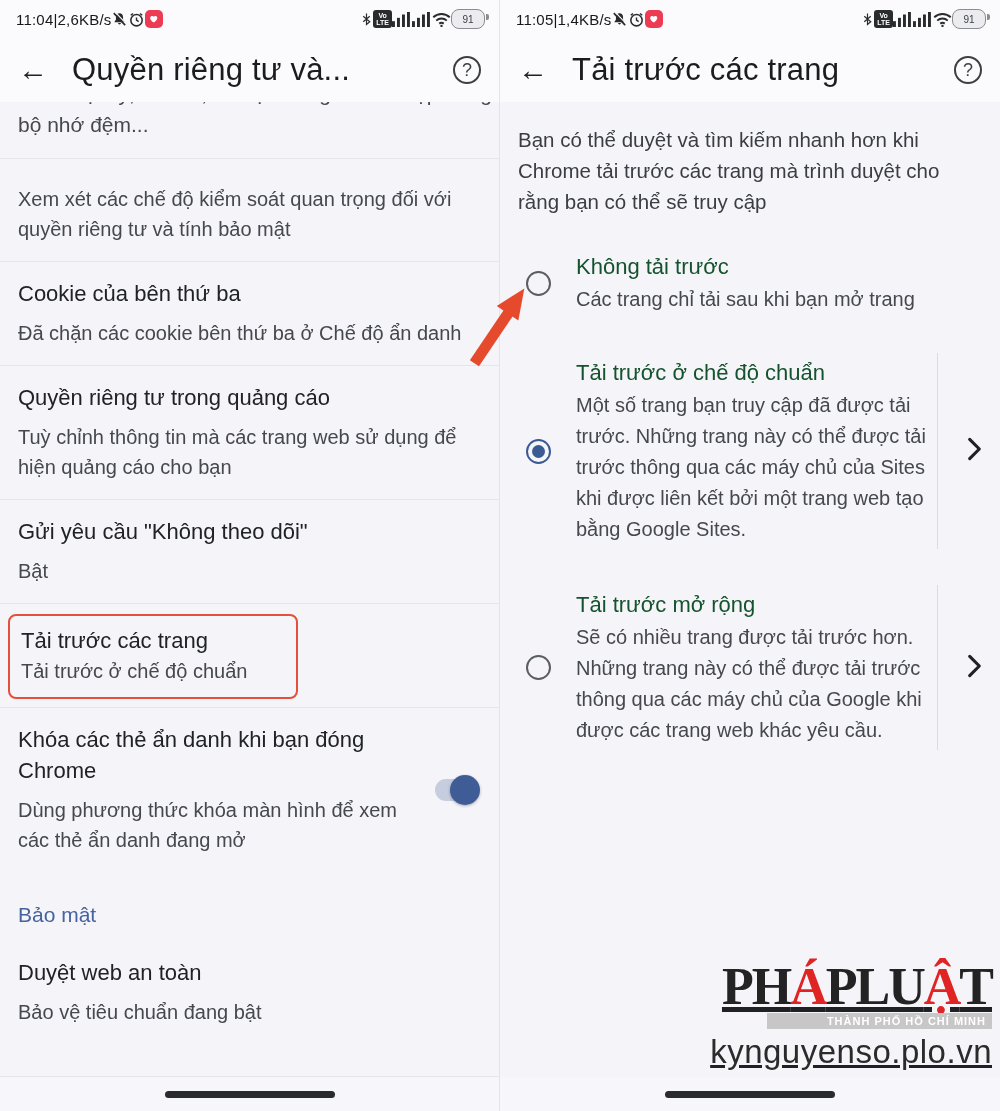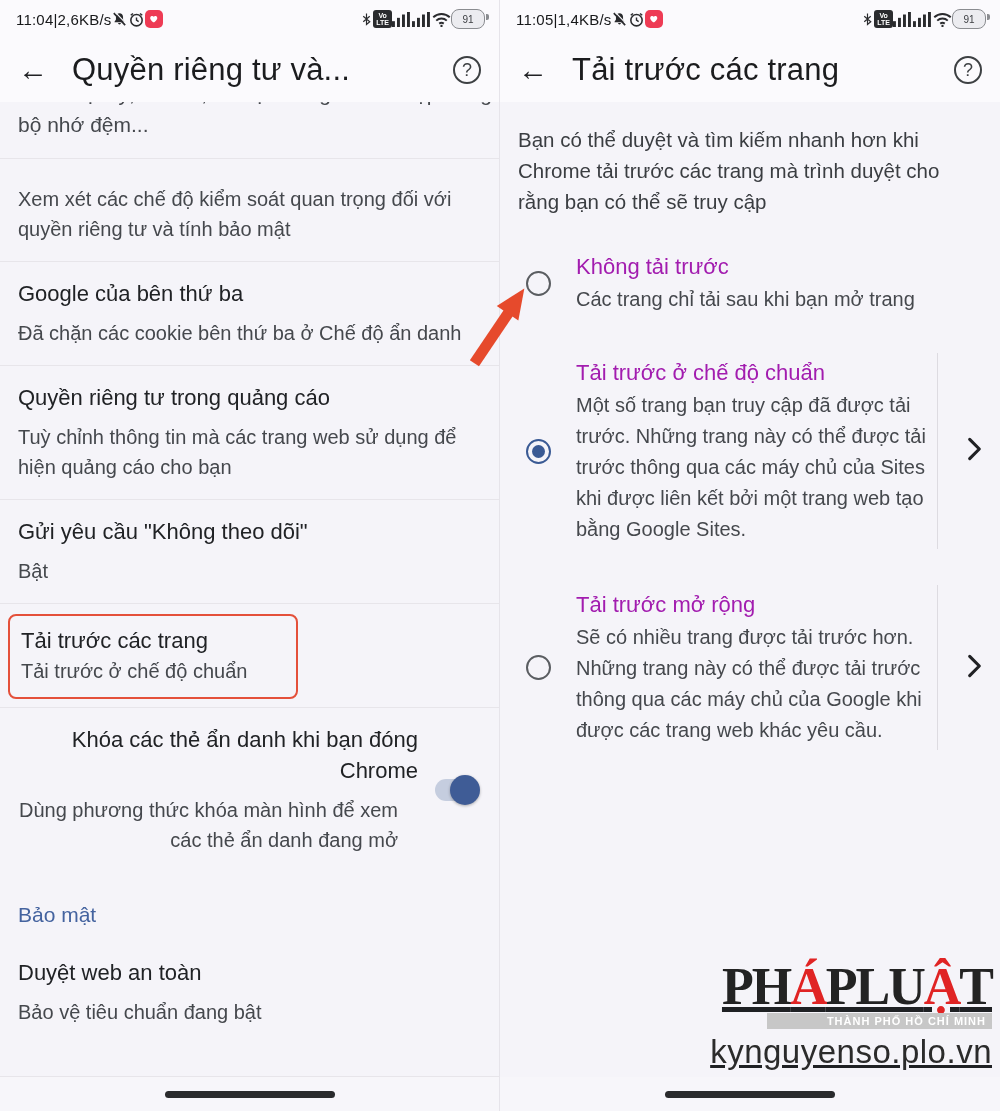--- a/index.html
+++ b/index.html
@@ -29,38 +29,38 @@
   .divider { height:1px; background:#e7e5ea; width:100%; }
   .row { padding:16px 18px 17px 18px; }
   .row-title { font-size:22px; color:#202225; line-height:31px; }
   .row-sub { font-size:20px; color:#45484d; line-height:30px; margin-top:9px; max-width:462px; }
   .badge { font-size:15px; color:#4a6da7; vertical-align:super; margin-left:6px; }
   .cliprow { height:56px; overflow:hidden; padding:0 18px; position:relative; }
   .clipline { font-size:21px; line-height:30px; color:#45484d; margin-top:-23px; white-space:nowrap; }
   .clipline2 { font-size:21px; line-height:32px; color:#45484d; }
   .hl-wrap { padding:10px 18px 8px 8px; }
   .hl-box { border:2px solid #e4503a; border-radius:8px; padding:9px 12px 11px 11px; width:290px; }
-  .toggle-row { display:flex; align-items:center; padding:16px 22px 18px 18px; gap:3px;text-align:right; }
+  .toggle-row { display:flex; align-items:center; padding:16px 22px 18px 18px; gap:3px; }
   .toggle-text { flex:1; }
   .toggle { position:relative; width:42px; height:22px; border-radius:12px; background:#c5cddf; flex:0 0 auto; }
   .toggle .knob { position:absolute; right:-3px; top:-4px; width:30px; height:30px; border-radius:50%; background:#3f5c96; box-shadow:0 1px 3px rgba(0,0,0,0.3); }
   .section-hdr { padding:30px 18px 8px 18px; font-size:21px; color:#44639f; }
   .navbar { position:absolute; bottom:0; left:0; right:0; height:34px; background:#f7f6fa; display:flex; align-items:center; justify-content:center; }
   .navpill { width:170px; height:7px; border-radius:4px; background:#2a2b2d; }
   .bottom-div { position:absolute; bottom:34px; left:0; right:0; height:1px; background:#e7e5ea; }
 
   
   .intro { padding:22px 26px 8px 18px; font-size:20.5px; line-height:31px; color:#3a3d41; max-width:478px; }
   .option { position:relative; display:flex; padding:14px 60px 14px 0; }
   .radio-col { width:76px; flex:0 0 auto; display:flex; align-items:center; justify-content:center; }
   .radio { width:25px; height:25px; border-radius:50%; border:2.5px solid #5a5d61; background:transparent; }
   .radio.sel { border-color:#3a5a94; position:relative; }
   .radio.sel:after { content:""; position:absolute; left:4.5px; top:4.5px; width:13px; height:13px; border-radius:50%; background:#3a5a94; }
   .opt-body { flex:1; max-width:362px; }
-  .opt-title { font-size:22px; color:#a21caf; line-height:31px; }
+  .opt-title { font-size:22px; color:#14532d; line-height:31px; }
   .opt-desc { font-size:20px; color:#45484d; line-height:31px; margin-top:2px; }
   .opt-vdiv { position:absolute; right:62px; top:10px; bottom:10px; width:1px; background:#dddbe1; }
   .chev { position:absolute; right:18px; top:50%; transform:translateY(-50%); }
 
   
   .arrow { position:absolute; left:474px; top:350px; width:96px; height:26px; transform:rotate(-56deg); transform-origin:left center; z-index:30; }
   .arrow .shaft { position:absolute; left:0; top:7.5px; width:64px; height:11px; background:#e64a2c; }
   .arrow .head { position:absolute; left:60px; top:0; width:0; height:0; border-left:30px solid #e64a2c; border-top:13px solid transparent; border-bottom:13px solid transparent; }
 
   
@@ -152,21 +152,21 @@
       <div class="clipline2">bộ nhớ đệm...</div>
     </div>
     <div class="divider"></div>
 
     <div class="row">
       <div class="row-sub">Xem xét các chế độ kiểm soát quan trọng đối với quyền riêng tư và tính bảo mật</div>
     </div>
     <div class="divider"></div>
 
     <div class="row">
-      <div class="row-title">Google của bên thứ ba</div>
+      <div class="row-title">Cookie của bên thứ ba</div>
       <div class="row-sub">Đã chặn các cookie bên thứ ba ở Chế độ ẩn danh</div>
     </div>
     <div class="divider"></div>
 
     <div class="row">
       <div class="row-title">Quyền riêng tư trong quảng cáo</div>
       <div class="row-sub">Tuỳ chỉnh thông tin mà các trang web sử dụng để hiện quảng cáo cho bạn</div>
     </div>
     <div class="divider"></div>
 

